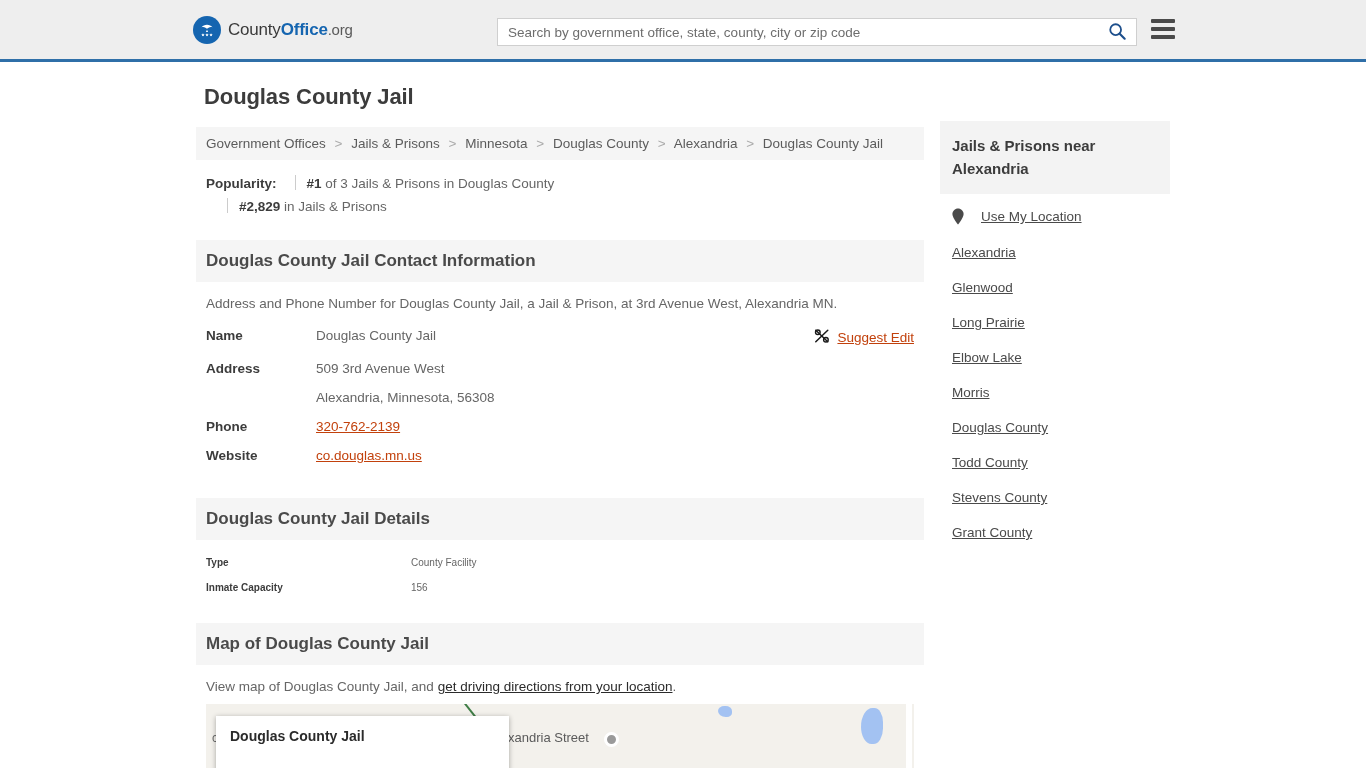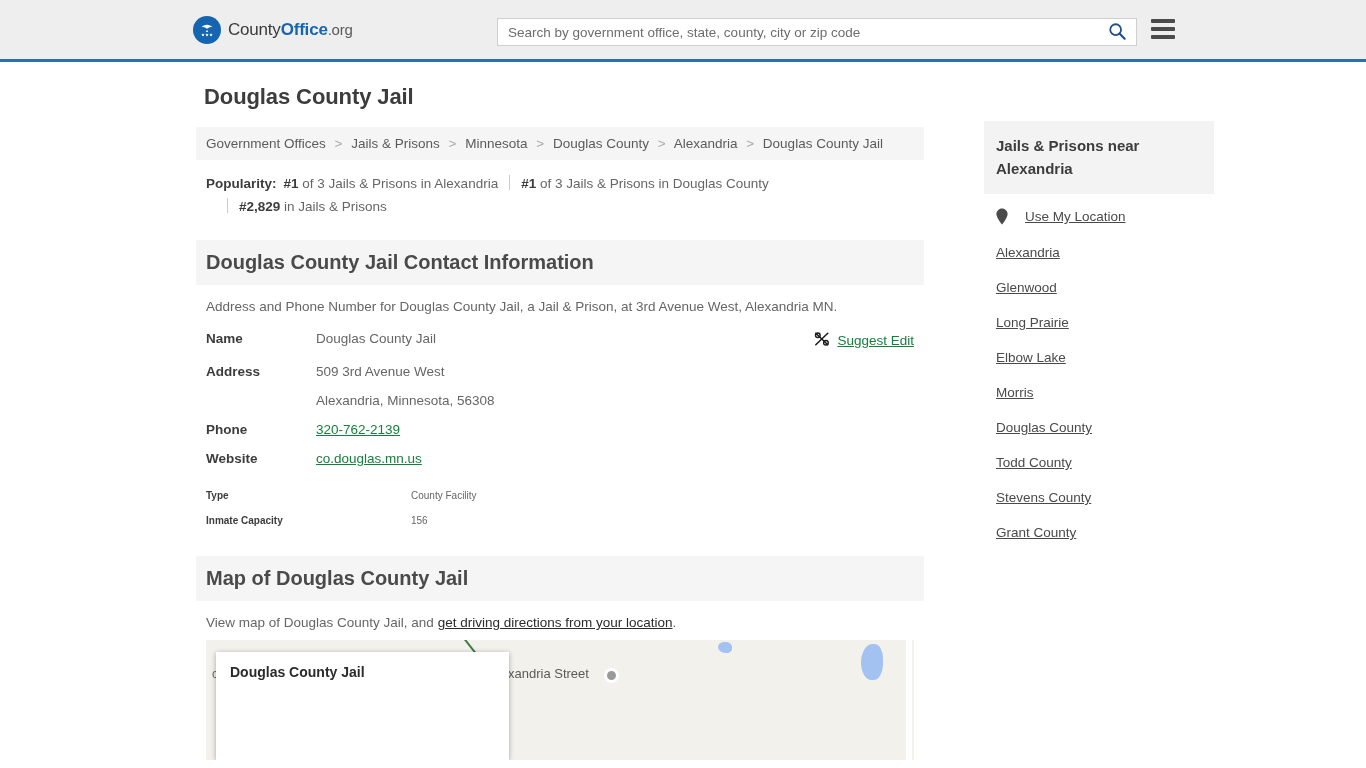--- a/index.html
+++ b/index.html
@@ -105,21 +105,21 @@
     width: 1366px;
   }
   .main-col {
     position: absolute;
     left: 196px;
     top: 22px;
     width: 728px;
   }
   .side-col {
     position: absolute;
-    left: 984px;
+    left: 940px;
     top: 59px;
     width: 230px;
   }
 
   h1.page-title {
     font-size: 22px;
     font-weight: bold;
     color: #3c3c3c;
     margin: 0 0 17px 8px;
     letter-spacing: -0.1px;
@@ -159,21 +159,21 @@
     margin: 0 11px;
     position: relative;
     top: 2px;
   }
   .pop-row.second { padding-left: 10px; }
 
   
   .section-head {
     background: #f5f5f5;
     padding: 11px 10px;
-    font-size: 20px;
+    font-size: 17px;
     font-weight: bold;
     color: #4a4a4a;
     margin-top: 18px;
   }
   .section-desc {
     padding: 14px 10px 6px 10px;
     font-size: 13.5px;
     color: #666666;
   }
 
@@ -190,21 +190,21 @@
   }
   .info-table td.key {
     font-weight: bold;
     color: #3c3c3c;
     width: 110px;
     white-space: nowrap;
   }
   .info-table td.val { color: #666666; }
   .info-table td.action { text-align: right; white-space: nowrap; }
   .info-table a {
-    color: #15803d;
+    color: #c2410c;
   }
   .suggest-edit {
     display: inline-flex;
     align-items: center;
     gap: 7px;
     color: #2b2b2b;
     text-decoration: none;
     font-size: 13.5px;
   }
   .suggest-edit .se-label { text-decoration: underline; }
@@ -365,21 +365,20 @@
       <span class="sep">&gt;</span>
       <a href="#">Alexandria</a>
       <span class="sep">&gt;</span>
       <span class="current">Douglas County Jail</span>
     </nav>
 
     <div class="popularity">
       <div class="pop-row">
         <span class="lbl">Popularity:</span>
         <span style="width:7px"></span>
-        <span class="pop-item"><strong>#1</strong><span> of 3 Jails &amp; Prisons in Alexandria</span></span>
         <span class="pop-divider"></span>
         <span class="pop-item"><strong>#1</strong><span> of 3 Jails &amp; Prisons in Douglas County</span></span>
       </div>
       <div class="pop-row second">
         <span class="pop-divider"></span>
         <span class="pop-item"><strong>#2,829</strong><span> in Jails &amp; Prisons</span></span>
       </div>
     </div>
 
     <div class="section-head">Douglas County Jail Contact Information</div>
@@ -424,20 +423,21 @@
       <tr>
         <td class="key">Website</td>
         <td class="val">
           <a href="#">co.douglas.mn.us</a>
         </td>
         <td class="action"></td>
       </tr>
     </tbody>
       </table>
 
+    <div class="section-head" style="margin-top:28px">Douglas County Jail Details</div>
 
     <table class="details-table">
       <tbody>
           <tr>
         <td class="key">Type</td>
         <td class="val">County Facility</td>
       </tr>
       <tr>
         <td class="key">Inmate Capacity</td>
         <td class="val">156</td>

